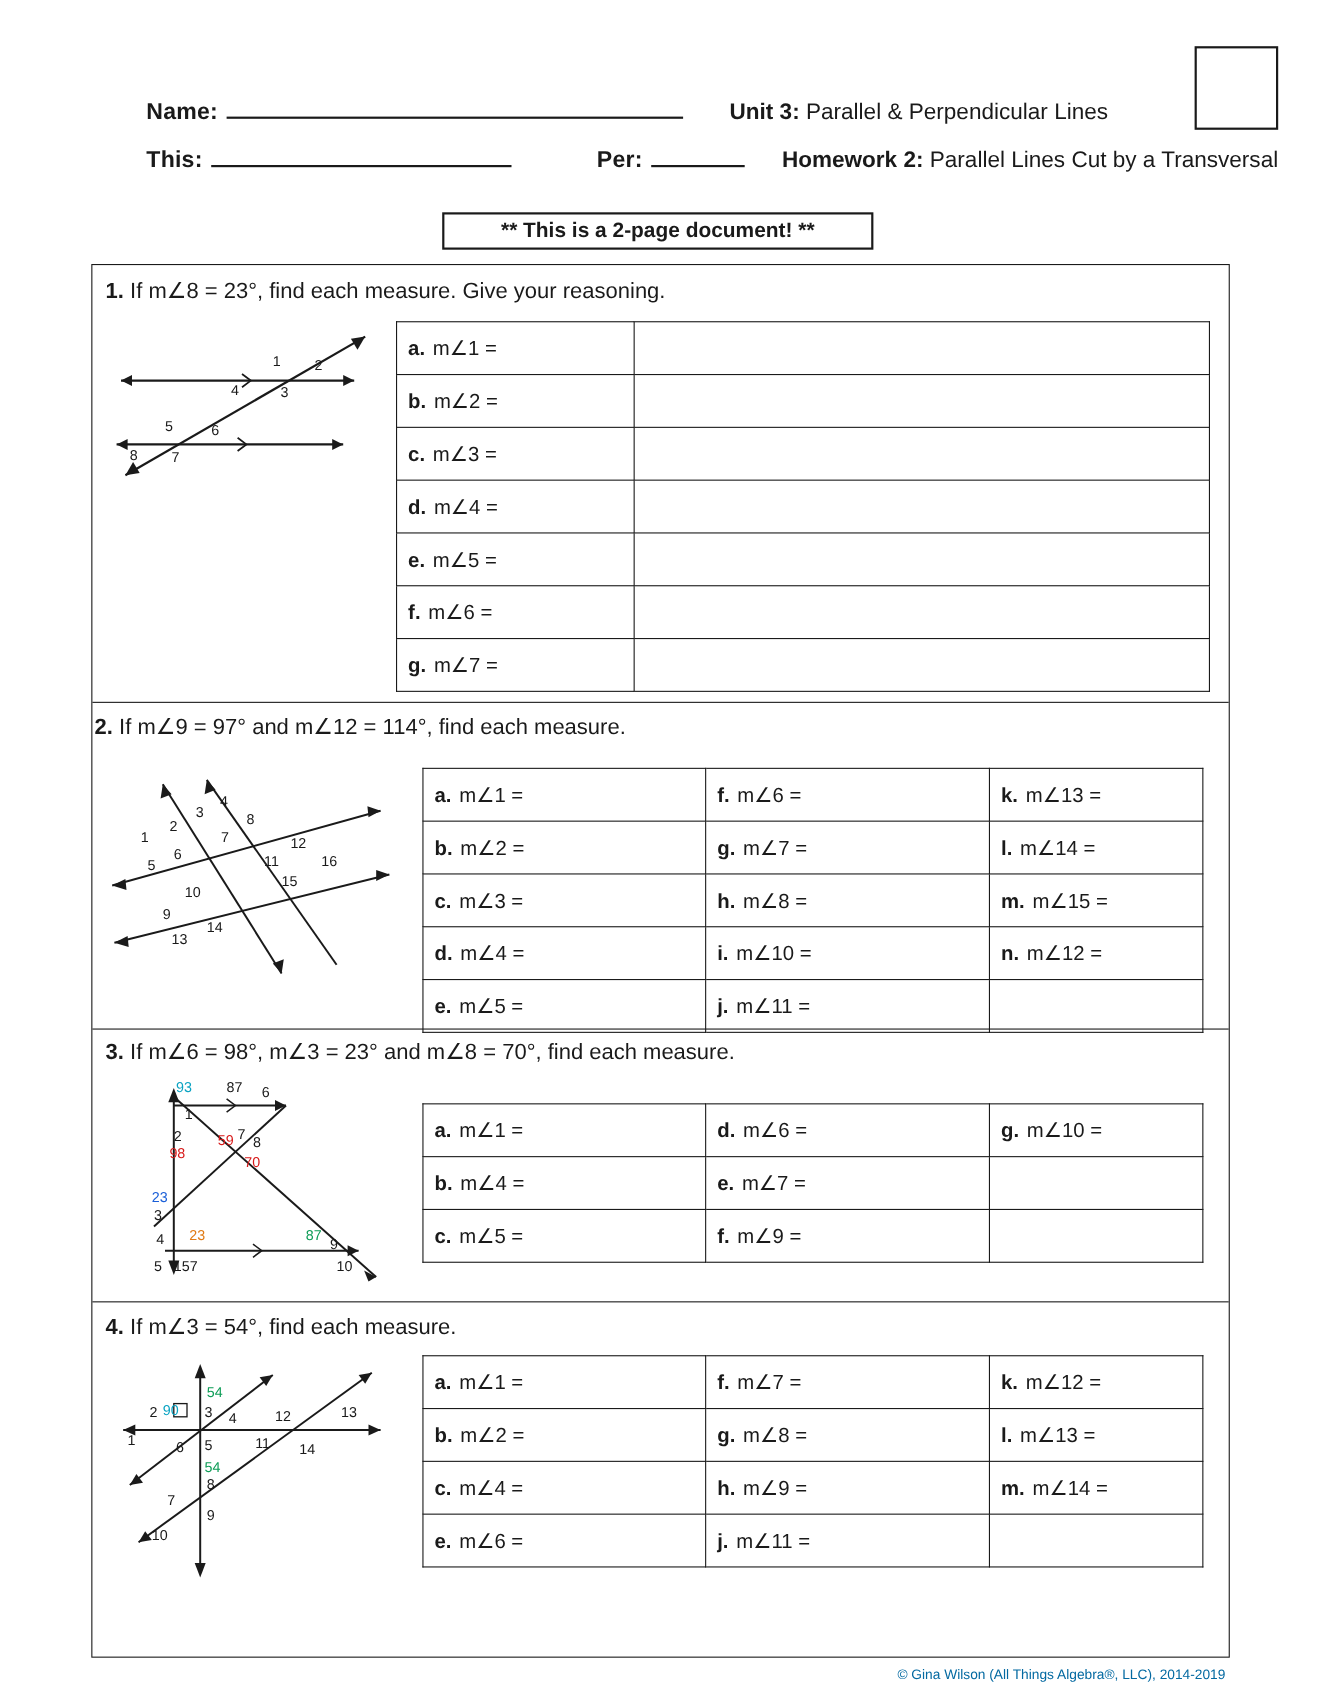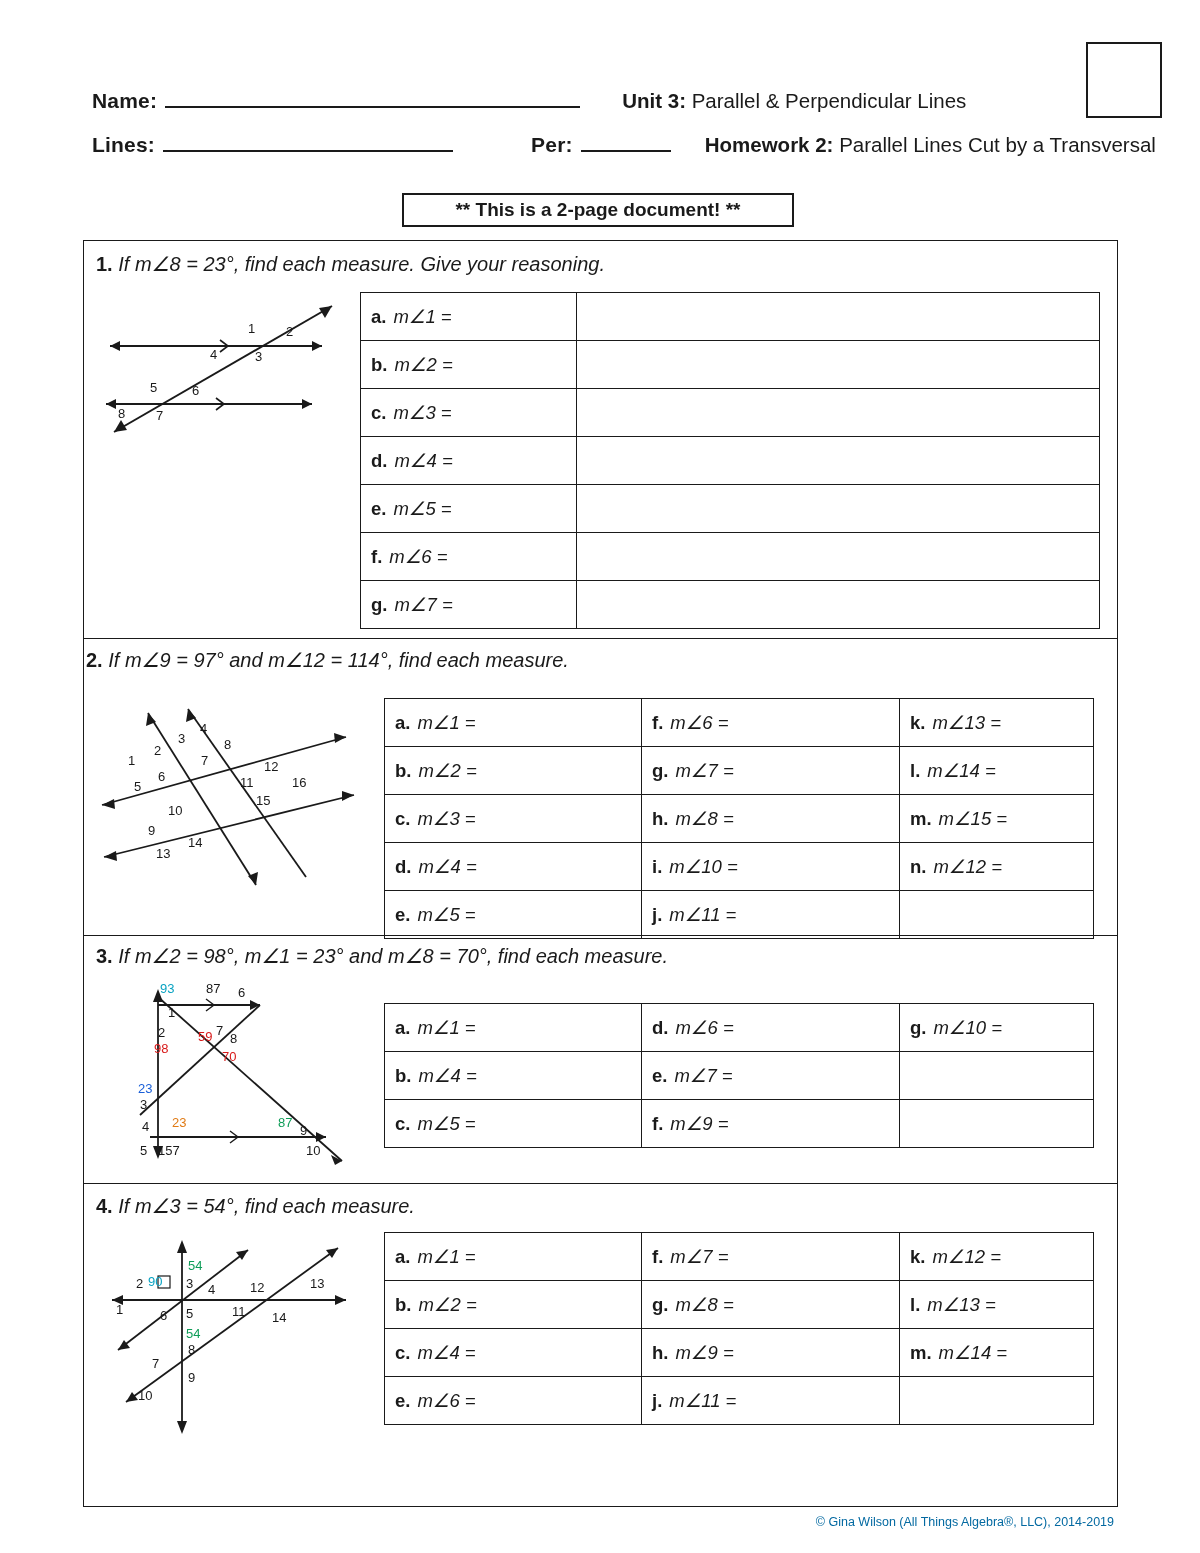--- a/index.html
+++ b/index.html
@@ -27,20 +27,21 @@
   .header {
     position: absolute;
     left: 92px;
     top: 88px;
     width: 1070px;
   }
   .hrow {
     display: flex;
     align-items: baseline;
     height: 44px;
+    margin-left: 41px;
   }
   .lbl {
     font-size: 21px;
     font-weight: bold;
     letter-spacing: .2px;
   }
   .rule {
     border-bottom: 2px solid #1a1a1a;
     height: 18px;
   }
@@ -89,21 +90,21 @@
     position: absolute;
     left: 0;
     width: 100%;
     border-top: 1.5px solid #1a1a1a;
   }
   .qtext {
     position: absolute;
     font-size: 20px;
   }
   .qtext b { font-weight: bold; }
-  .ital { font-style: italic; }
+  .ital { }
 
   
   table.ans {
     position: absolute;
     border-collapse: collapse;
     table-layout: fixed;
   }
   table.ans td {
     border: 1.2px solid #1a1a1a;
     font-size: 18.5px;
@@ -142,21 +143,21 @@
 
   <div class="header">
     <div class="hrow">
       <span class="lbl">Name:</span>
       <span class="rule" style="width:415px;margin-left:8px;"></span>
       <span class="hdr-right" style="margin-left:42px;">
         <b>Unit 3:</b><span> Parallel &amp; Perpendicular Lines</span>
       </span>
     </div>
     <div class="hrow">
-      <span class="lbl">Lines:</span>
+      <span class="lbl">This:</span>
       <span class="rule" style="width:290px;margin-left:8px;"></span>
       <span class="lbl" style="margin-left:30px;padding-left:48px;">Per:</span>
       <span class="rule" style="width:90px;margin-left:8px;"></span>
       <span class="hdr-right" style="margin-left:34px;">
         <b>Homework 2:</b><span> Parallel Lines Cut by a Transversal</span>
       </span>
     </div>
   </div>
 
   <div class="score-box"></div>
@@ -296,21 +297,21 @@
     </tr>
     <tr>
       <td><b>e.</b><span class="ital">m∠5 =</span></td>
       <td><b>j.</b><span class="ital">m∠11 =</span></td>
       <td class="blank"></td>
     </tr>
   </tbody>
     </table>
 
   <div class="qtext" style="left:96px;top:944px;">
-    <b>3.</b><span class="ital">  If m∠2 = 98°, m∠1 = 23° and m∠8 = 70°, find each measure.</span>
+    <b>3.</b><span class="ital">  If m∠6 = 98°, m∠3 = 23° and m∠8 = 70°, find each measure.</span>
   </div>
 
   <div class="fig" style="left:110px;top:975px;">
     <svg width="260" height="200" viewBox="0 0 260 200">
 
       <line x1="48" y1="22" x2="48" y2="176" stroke="#1a1a1a" stroke-width="1.8"></line>
       <polygon points="48,14 43,27 53,27" fill="#1a1a1a"></polygon>
       <polygon points="48,184 43,171 53,171" fill="#1a1a1a"></polygon>
       <line x1="48" y1="22" x2="232" y2="186" stroke="#1a1a1a" stroke-width="1.8"></line>
       <polygon points="232,186 221,180 225,190" fill="#1a1a1a"></polygon>

